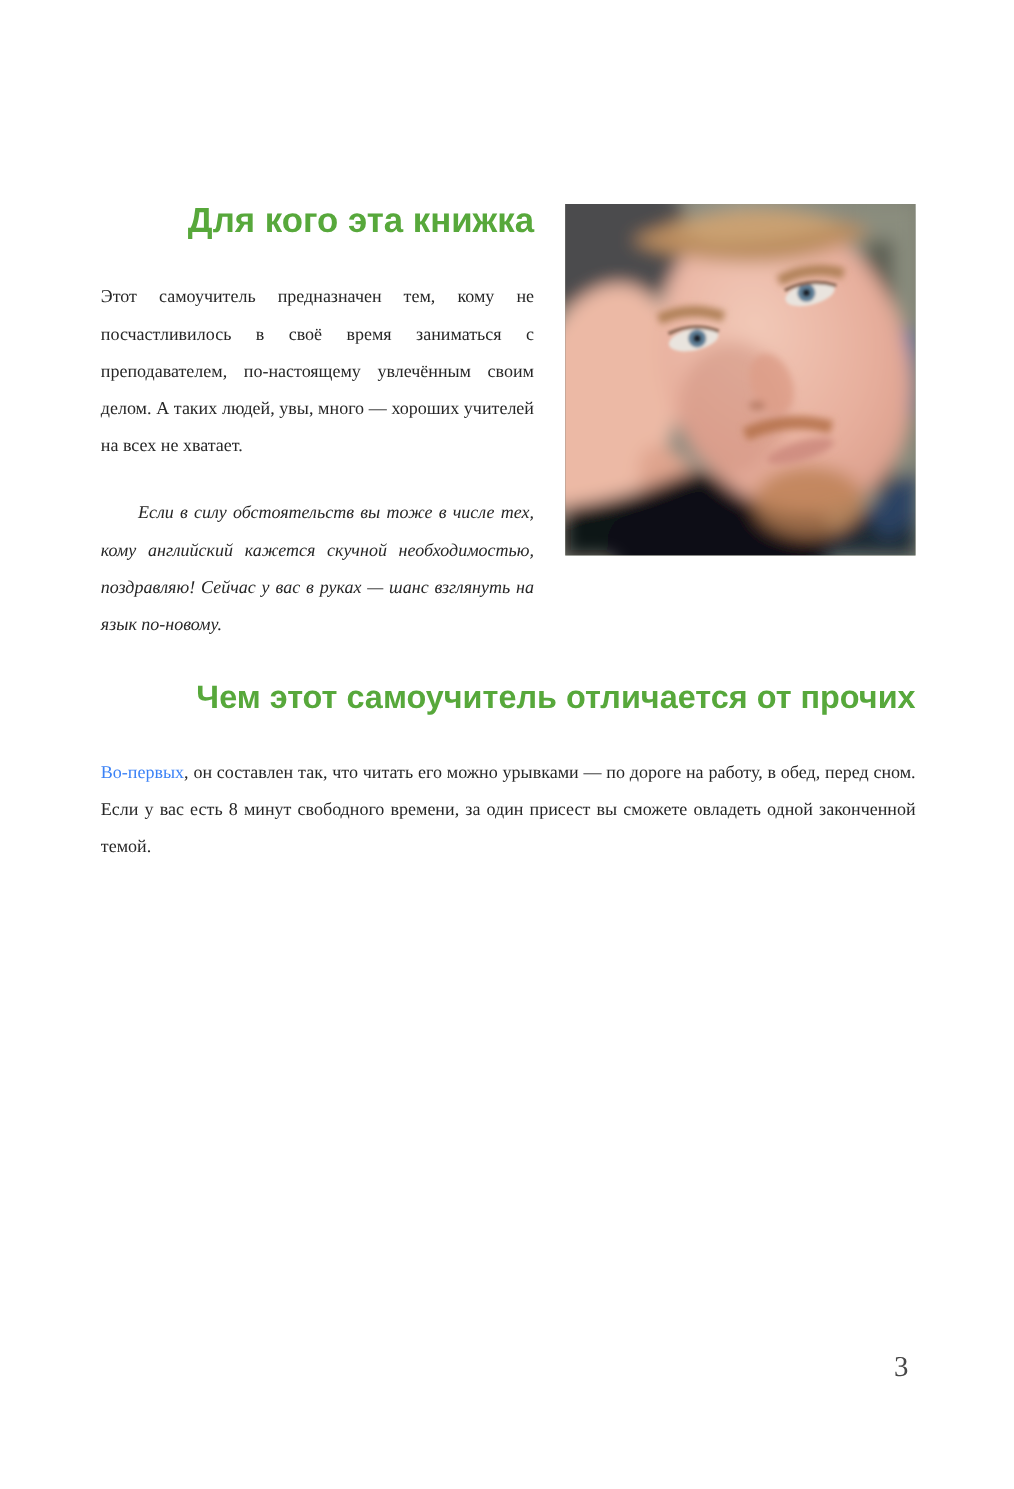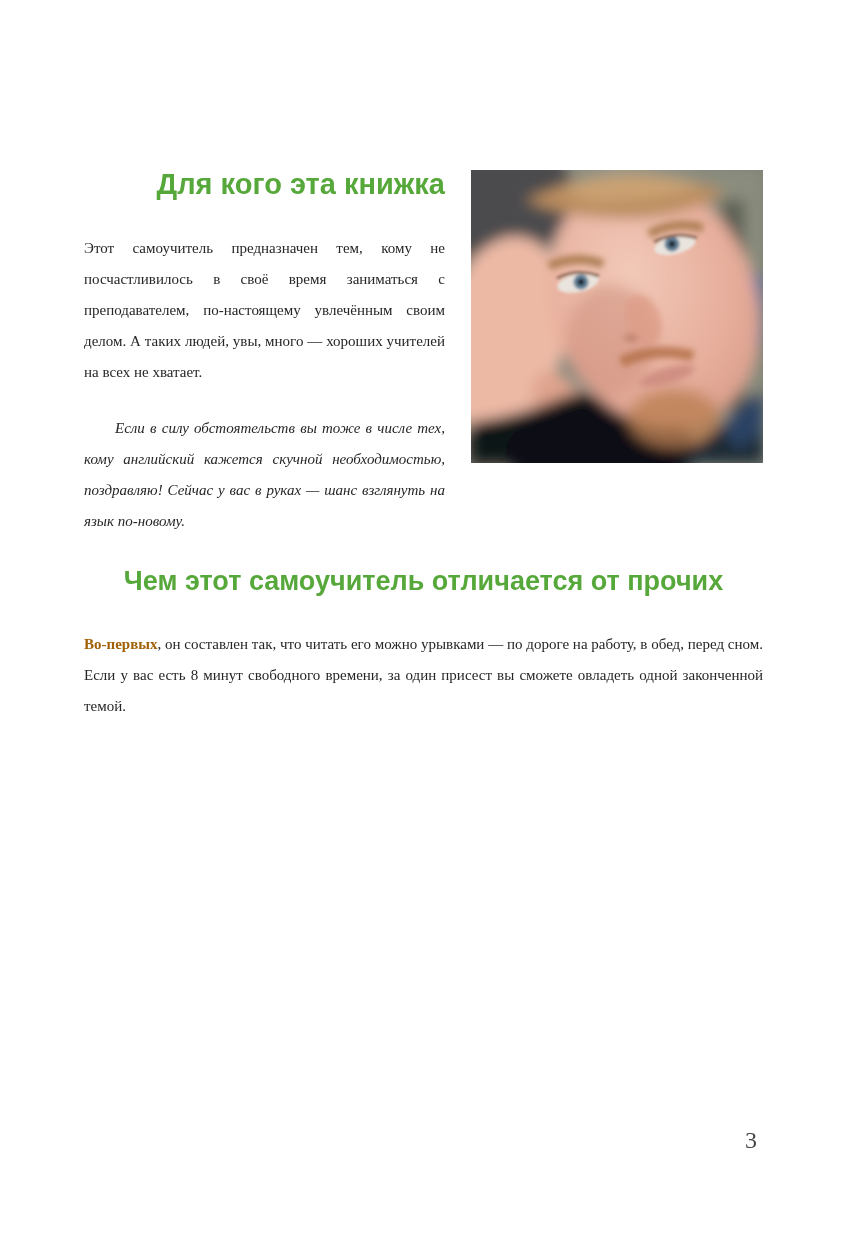--- a/index.html
+++ b/index.html
@@ -26,35 +26,35 @@
     margin: 2px 0 33px 0;
     letter-spacing: 0;
     text-align: right;
   }
   h2.subtitle {
     font-family: "Liberation Sans", sans-serif;
     font-weight: 700;
     font-size: 27px;
     line-height: 32px;
     color: #57a83b;
-    text-align: center;
+    text-align: right;
     clear: none;
     margin: 28px 0 32px 0;
   }
   p.body-par {
     font-size: 15px;
     line-height: 31px;
     color: #262626;
     text-align: justify;
     margin-bottom: 25px;
   }
   p.indent { text-indent: 31px; font-style: italic; }
   .lead-green {
-    color: #a16207;
-    font-weight: 700;
+    color: #3b82f6;
+    font-weight: 400;
   }
   .photo-frame {
     float: right;
     width: 292px; height: 293px;
     margin: 4px 0 64px 26px;
     overflow: hidden;
     background: #8a8d80;
   }
   .photo-frame svg { display: block; width: 292px; height: 293px; }
   .page-number {

